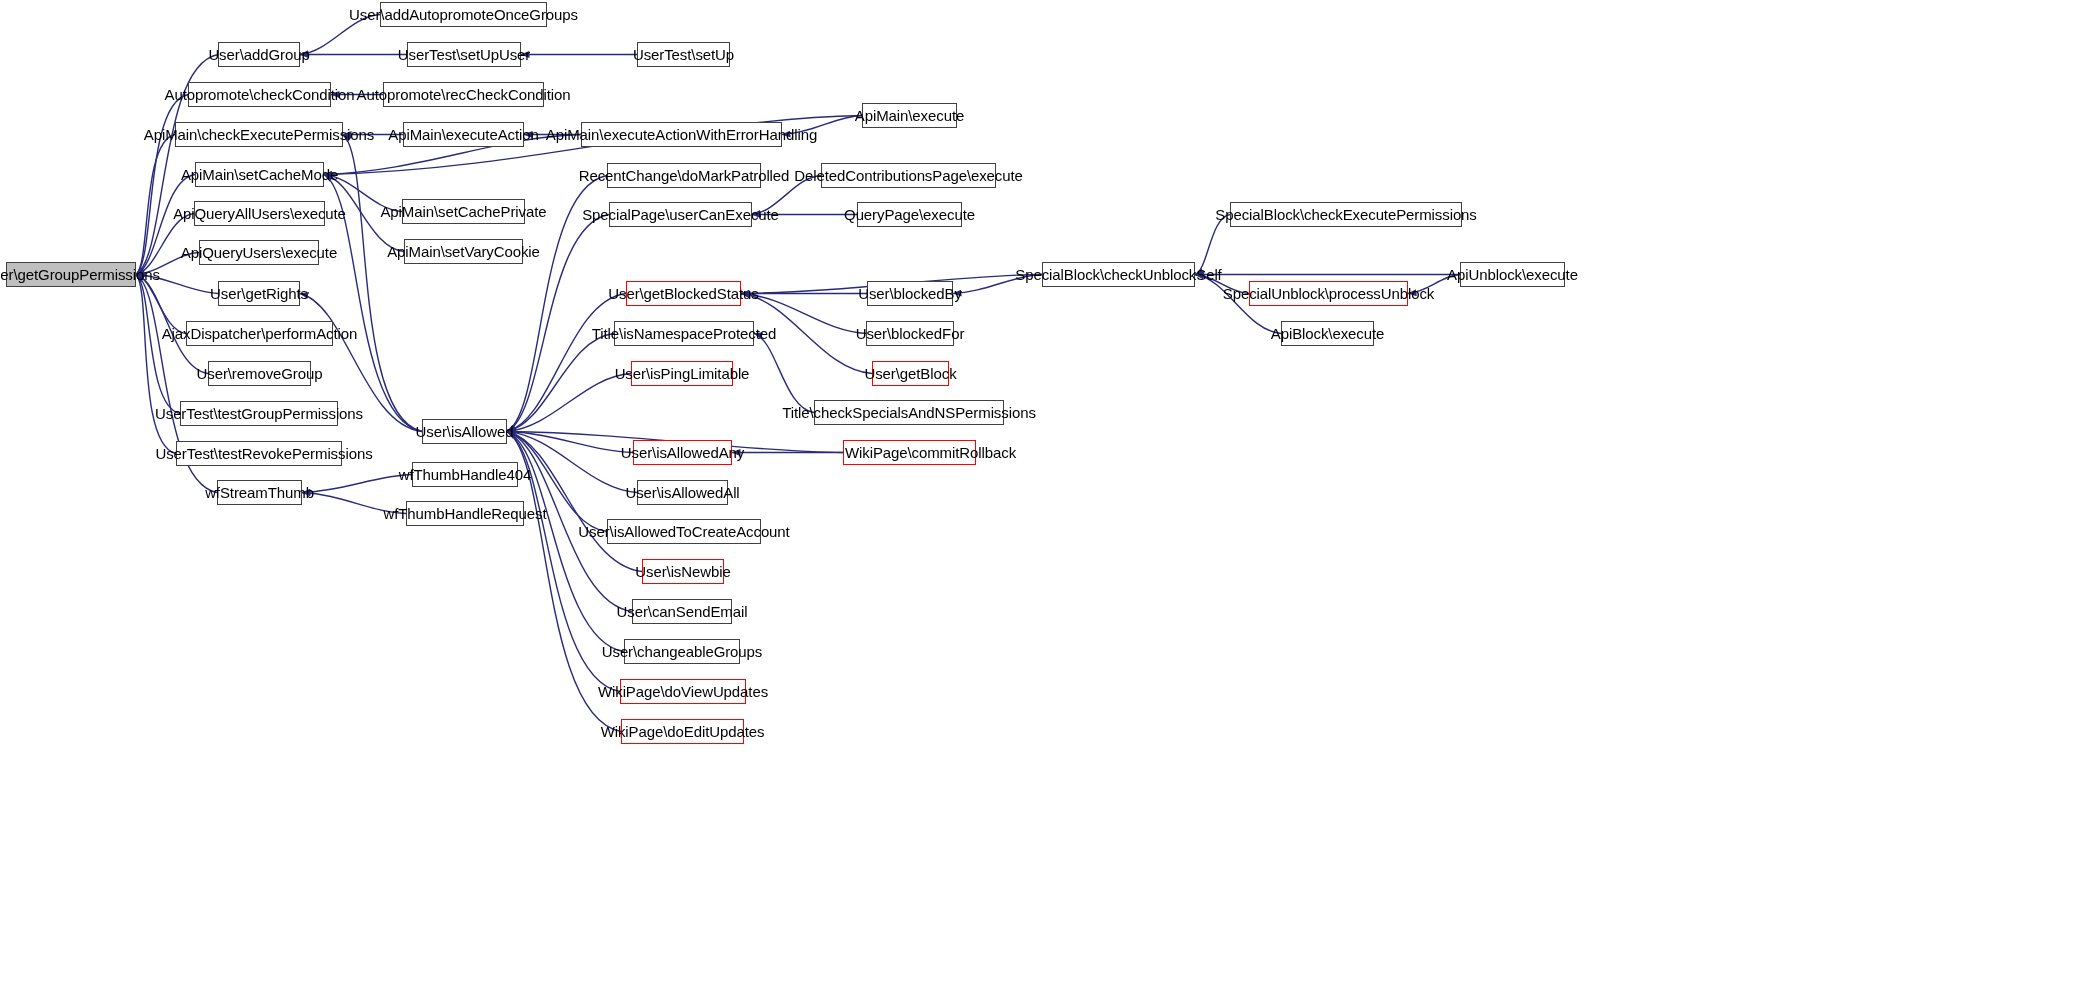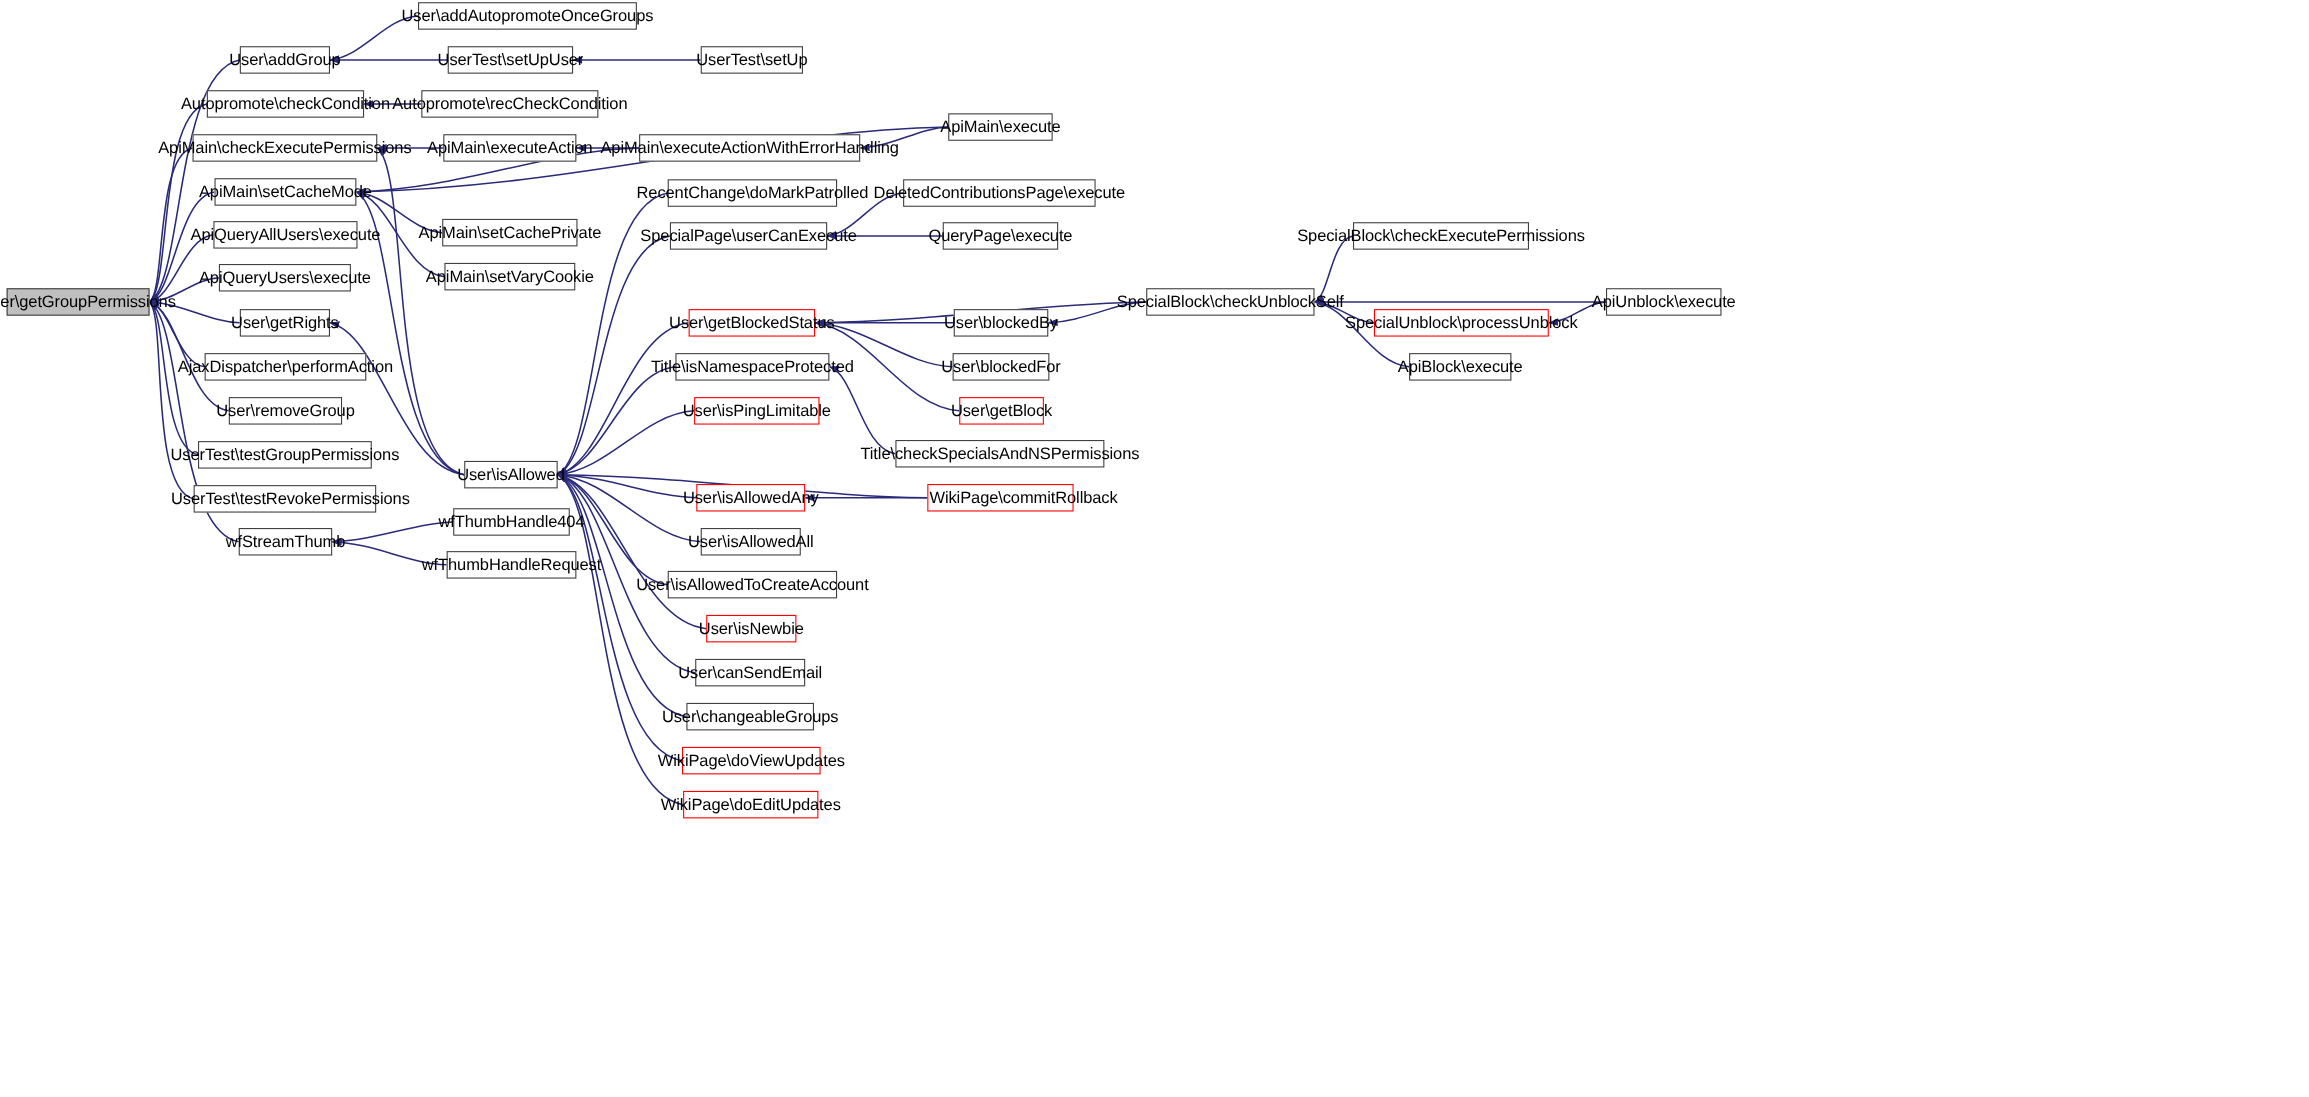--- a/index.html
+++ b/index.html
@@ -118,21 +118,21 @@
       <path d="M 624 651.5 C 554.25 640.5, 551.46 449.1, 507 431.5" fill="none" stroke="#2a2a7a" stroke-width="1.4" marker-end="url(#arrowhead)"></path>
       <path d="M 620 691.5 C 545.15 678.5, 549.94 452.3, 507 431.5" fill="none" stroke="#2a2a7a" stroke-width="1.4" marker-end="url(#arrowhead)"></path>
       <path d="M 621 731.5 C 539.55 716.5, 550.32 455.5, 507 431.5" fill="none" stroke="#2a2a7a" stroke-width="1.4" marker-end="url(#arrowhead)"></path>
     </svg>
 <div class="node root" style="left: 6px; top: 262px; width: 130px; height: 25px;">
       <span class="node-label">User\getGroupPermissions</span>
     </div>
     <div class="node" style="left: 218px; top: 42px; width: 82px; height: 25px;">
       <span class="node-label">User\addGroup</span>
     </div>
-    <div class="node" style="left: 380px; top: 2px; width: 199px; height: 25px;">
+    <div class="node" style="left: 380px; top: 2px; width: 167px; height: 25px;">
       <span class="node-label">User\addAutopromoteOnceGroups</span>
     </div>
     <div class="node" style="left: 407px; top: 42px; width: 114px; height: 25px;">
       <span class="node-label">UserTest\setUpUser</span>
     </div>
     <div class="node" style="left: 637px; top: 42px; width: 93px; height: 25px;">
       <span class="node-label">UserTest\setUp</span>
     </div>
     <div class="node" style="left: 188px; top: 82px; width: 143px; height: 25px;">
       <span class="node-label">Autopromote\checkCondition</span>
@@ -214,21 +214,21 @@
     </div>
     <div class="node" style="left: 866px; top: 321px; width: 88px; height: 25px;">
       <span class="node-label">User\blockedFor</span>
     </div>
     <div class="node red" style="left: 872px; top: 361px; width: 77px; height: 25px;">
       <span class="node-label">User\getBlock</span>
     </div>
     <div class="node" style="left: 614px; top: 321px; width: 140px; height: 25px;">
       <span class="node-label">Title\isNamespaceProtected</span>
     </div>
-    <div class="node red" style="left: 631px; top: 361px; width: 114px; height: 25px;">
+    <div class="node red" style="left: 631px; top: 361px; width: 102px; height: 25px;">
       <span class="node-label">User\isPingLimitable</span>
     </div>
     <div class="node" style="left: 814px; top: 400px; width: 190px; height: 25px;">
       <span class="node-label">Title\checkSpecialsAndNSPermissions</span>
     </div>
     <div class="node red" style="left: 633px; top: 440px; width: 99px; height: 25px;">
       <span class="node-label">User\isAllowedAny</span>
     </div>
     <div class="node red" style="left: 843px; top: 440px; width: 133px; height: 25px; padding-left: 42px;">
       <span class="node-label">WikiPage\commitRollback</span>
@@ -250,21 +250,21 @@
     </div>
     <div class="node red" style="left: 620px; top: 679px; width: 126px; height: 25px;">
       <span class="node-label">WikiPage\doViewUpdates</span>
     </div>
     <div class="node red" style="left: 621px; top: 719px; width: 123px; height: 25px;">
       <span class="node-label">WikiPage\doEditUpdates</span>
     </div>
     <div class="node" style="left: 1042px; top: 262px; width: 153px; height: 25px;">
       <span class="node-label">SpecialBlock\checkUnblockSelf</span>
     </div>
-    <div class="node" style="left: 1230px; top: 202px; width: 160px; height: 25px;">
+    <div class="node" style="left: 1230px; top: 202px; width: 232px; height: 25px;">
       <span class="node-label">SpecialBlock\checkExecutePermissions</span>
     </div>
     <div class="node red" style="left: 1249px; top: 281px; width: 159px; height: 25px;">
       <span class="node-label">SpecialUnblock\processUnblock</span>
     </div>
     <div class="node" style="left: 1281px; top: 321px; width: 93px; height: 25px;">
       <span class="node-label">ApiBlock\execute</span>
     </div>
     <div class="node" style="left: 1460px; top: 262px; width: 105px; height: 25px;">
       <span class="node-label">ApiUnblock\execute</span>

